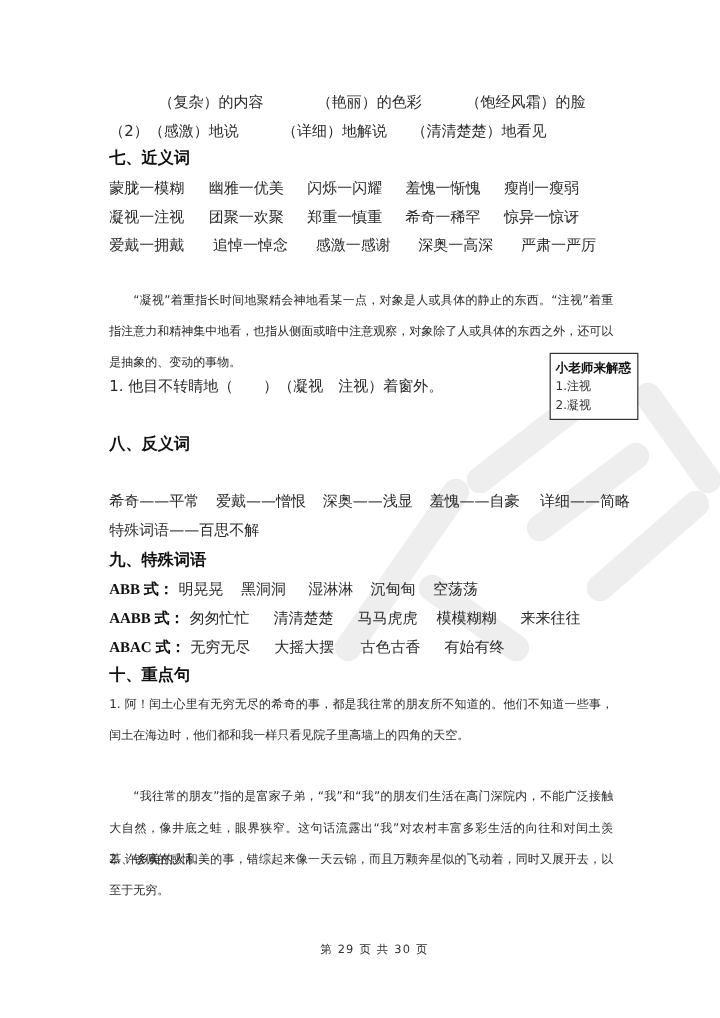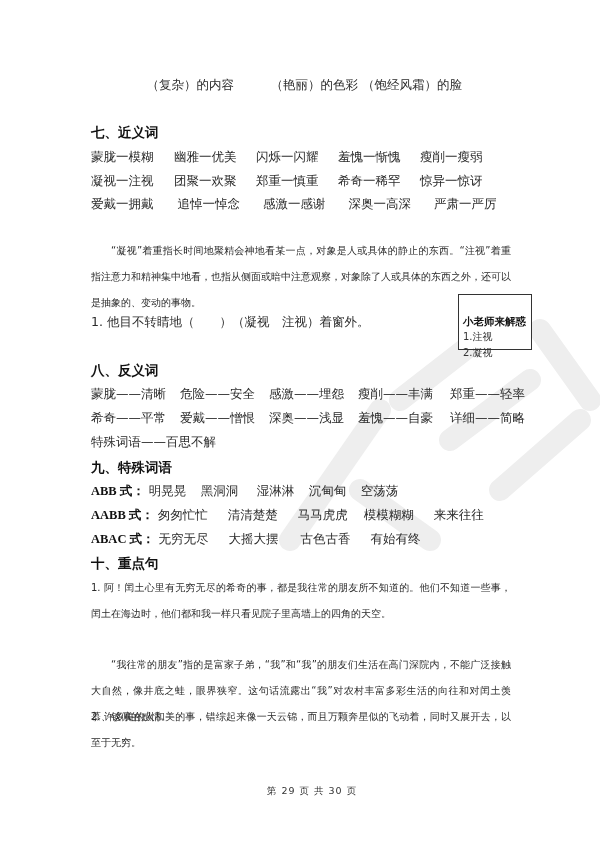--- a/index.html
+++ b/index.html
@@ -10,21 +10,21 @@
     }
     .page { position: absolute; left: 0; top: 0; width: 600px; height: 848px; }
     .line { position: absolute; left: 91px; font-size: 12.5px; line-height: 18px; white-space: nowrap; color: #2a2a2a; }
     .heading { font-family: "DejaVu Serif", "Liberation Serif", serif; font-weight: bold; font-size: 13.5px; color: #111; }
     .cell { display: inline-block; }
     .bold-label { font-family: "Liberation Serif", "DejaVu Serif", serif; font-weight: bold; font-size: 12.5px; color: #111; }
     .para { position: absolute; left: 91px; width: 420px; font-size: 10px; line-height: 26px; color: #2a2a2a; text-align: justify; }
     .indent { text-indent: 2em; }
     .note-box {
       position: absolute; left: 458px; top: 294px; width: 74px; height: 56px;
-      border: 1px solid #333; background: #fff; padding: 18px 4px; box-sizing: border-box;
+      border: 1px solid #333; background: #fff; padding: 4px 4px; box-sizing: border-box;
     }
     .note-title { font-family: "DejaVu Serif", serif; font-weight: bold; font-size: 10.5px; line-height: 16px; color: #111; white-space: nowrap; }
     .note-item { font-size: 10px; line-height: 16px; color: #333; white-space: nowrap; }
     .footer { position: absolute; left: 0; width: 600px; top: 785px; text-align: center; font-size: 9.5px; color: #333; letter-spacing: 1px; margin-left: 12px; }
     .watermark {
       position: absolute; left: 250px; top: 290px; width: 360px; height: 280px;
       pointer-events: none;
     }
   </style>
 </head>
@@ -36,24 +36,29 @@
     <g fill="none" stroke="#eeeeee" stroke-width="22" stroke-linecap="round">
       <path d="M40 250 L130 120"></path>
       <path d="M110 200 L180 250"></path>
       <path d="M150 110 L240 40"></path>
       <path d="M200 150 L280 90"></path>
       <path d="M250 200 L330 130"></path>
       <path d="M290 40 L340 110"></path>
     </g>
   </svg>
 
-  <div class="line" style="top:76px; left:106px;text-align:right;">
+  <div class="line" style="top:76px; left:132px;">
     <span class="cell" style="width:128px">（复杂）的内容</span>
     <span class="cell" style="width:120px">（艳丽）的色彩</span>
     <span class="cell">（饱经风霜）的脸</span>
+  </div>
+  <div class="line" style="top:100px;">
+    <span class="cell" style="width:140px">（2）（感激）地说</span>
+    <span class="cell" style="width:104px">（详细）地解说</span>
+    <span class="cell">（清清楚楚）地看见</span>
   </div>
 
   <div class="line heading" style="top:123px;">七、近义词</div>
 
   <div class="line" style="top:148px;">
     <span class="cell" style="width:79px">蒙胧一模糊</span>
     <span class="cell" style="width:78px">幽雅一优美</span>
     <span class="cell" style="width:78px">闪烁一闪耀</span>
     <span class="cell" style="width:78px">羞愧一惭愧</span>
     <span class="cell">瘦削一瘦弱</span>
@@ -79,27 +84,20 @@
   <div class="line" style="top:313px;">1. 他目不转睛地（　　）（凝视　注视）着窗外。</div>
 
   <div class="note-box">
     <div class="note-title">小老师来解惑</div>
     <div class="note-item">1.注视</div>
     <div class="note-item">2.凝视</div>
   </div>
 
   <div class="line heading" style="top:361px;">八、反义词</div>
 
-  <div class="line" style="top:385px;">
-    <span class="cell" style="width:85px">蒙胧——清晰</span>
-    <span class="cell" style="width:85px">危险——安全</span>
-    <span class="cell" style="width:85px">感激——埋怨</span>
-    <span class="cell" style="width:88px">瘦削——丰满</span>
-    <span class="cell">郑重——轻率</span>
-  </div>
   <div class="line" style="top:409px;">
     <span class="cell" style="width:85px">希奇——平常</span>
     <span class="cell" style="width:85px">爱戴——憎恨</span>
     <span class="cell" style="width:85px">深奥——浅显</span>
     <span class="cell" style="width:88px">羞愧——自豪</span>
     <span class="cell">详细——简略</span>
   </div>
   <div class="line" style="top:433px;">
     <span class="cell">特殊词语——百思不解</span>
   </div>

